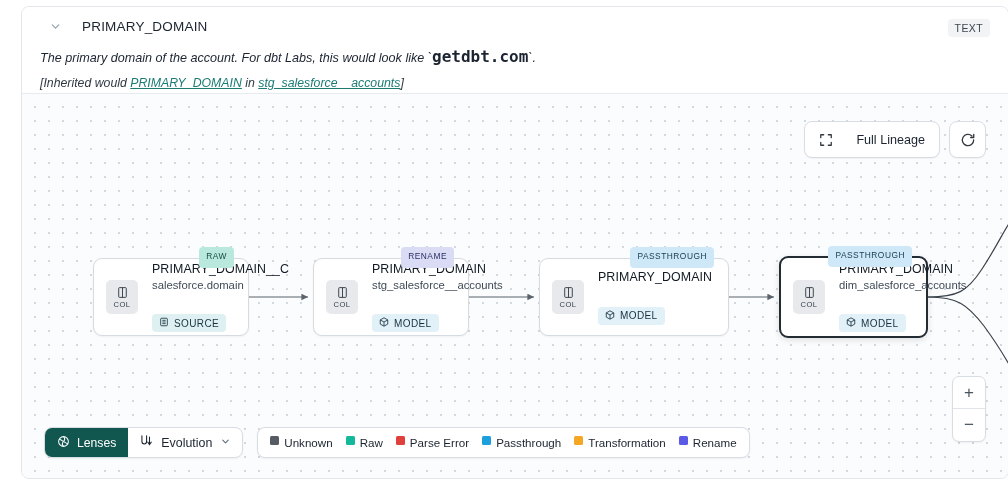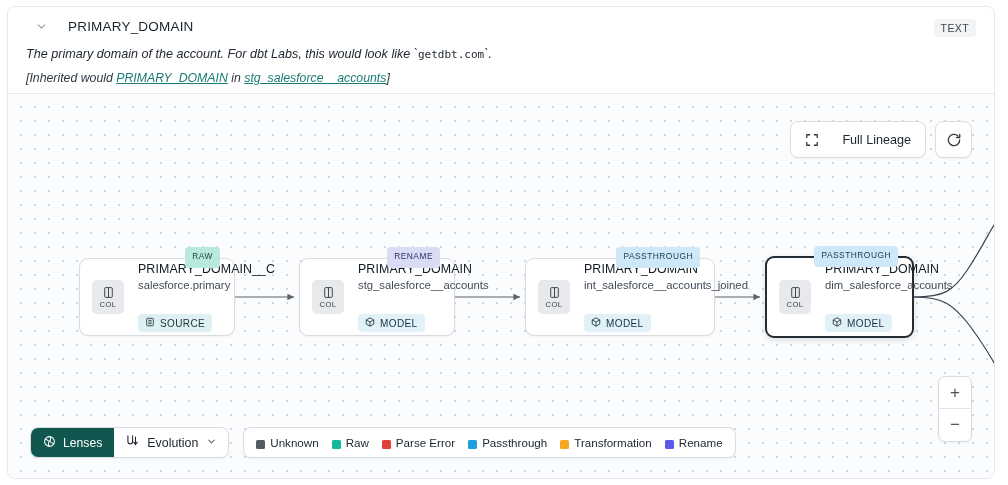--- a/index.html
+++ b/index.html
@@ -4,21 +4,21 @@
 <style>
   * { box-sizing: border-box; margin:0; padding:0; }
   html, body {
     width: 1008px; height: 485px;
     background: #ffffff;
     font-family: "Liberation Sans", sans-serif;
     -webkit-font-smoothing: antialiased;
   }
   .panel {
     position: absolute;
-    left: 7px; top: 6px;
+    left: 21px; top: 6px;
     width: 988px; height: 473px;
     background: #fff;
     border: 1px solid #e3e6ea;
     border-radius: 8px;
     overflow: hidden;
   }
 
   
   .hdr { position:relative; padding: 12px 18px 10px 18px; background:#fff; }
   .hdr-top { display:flex; align-items:center; gap:10px; }
@@ -36,21 +36,21 @@
     background:#f1f3f5; color:#3d4650;
     font-size:10.5px; letter-spacing:.4px;
     padding:3px 7px; border-radius:4px;
   }
   .desc {
     margin-top: 12px; font-size: 12.6px; color:#1b2430;
     font-style: italic; line-height: 1.35;
   }
   .desc .code {
     font-family:"DejaVu Sans Mono", monospace;
-    font-style: normal; font-weight:400; font-size:11px;
+    font-style: normal; font-weight:700; font-size:16px;
   }
   .inherit {
     margin-top: 8px; font-size: 12.3px; color:#2f3944; font-style: italic;
   }
   .inherit a { color:#1b7b74; text-decoration: underline; font-style: italic; }
 
   
   .canvas {
     position:absolute; left:0; right:0; top:86px; bottom:0;
     background-color:#fbfcfd;
@@ -128,21 +128,21 @@
   }
   .seg .evolution {
     display:flex; align-items:center; gap:8px; padding:0 11px;
     font-size:12.4px; color:#1b2430; cursor:pointer;justify-content:space-between;
   }
   .legend {
     display:flex; align-items:center; gap:13px; height:31px; padding:0 12px;
     background:#fff; border:1px solid #d8dde3; border-radius:8px;
     font-size:11.6px; color:#1b2430; box-shadow:0 1px 2px rgba(16,24,40,.05);
   }
-  .legend .item { display:flex; align-items:flex-end; gap:5px; }
+  .legend .item { display:flex; align-items:flex-start; gap:5px; }
   .sw { width:9px; height:9px; border-radius:1.5px; display:block; }
 </style>
 </head>
 <body>
 
 <div class="panel">
 
   <div class="hdr">
     <div class="hdr-top">
       <span class="chev">
@@ -204,21 +204,21 @@
       <span class="tag raw">RAW</span>
       <span class="colbox">
         <svg width="13" height="13" viewBox="0 0 24 24" fill="none" stroke="#39424c" stroke-width="1.8">
             <rect x="5" y="3" width="14" height="18" rx="1.5"></rect>
             <line x1="12" y1="3" x2="12" y2="21"></line>
           </svg>
         <span class="lbl">COL</span>
       </span>
       <span class="nbody">
         <span class="nname">PRIMARY_DOMAIN__C</span>
-        <span class="nsub">salesforce.primary</span>
+        <span class="nsub">salesforce.domain</span>
         <span class="pill">
           <span>
             <svg width="10" height="10" viewBox="0 0 24 24" fill="none" stroke="#16343b" stroke-width="2">
                 <rect x="4" y="3" width="16" height="18" rx="2"></rect>
                 <line x1="8" y1="8" x2="16" y2="8"></line>
                 <line x1="8" y1="12" x2="16" y2="12"></line>
                 <line x1="8" y1="16" x2="16" y2="16"></line>
               </svg>
           </span>
           <span>SOURCE</span>
@@ -255,21 +255,20 @@
       <span class="tag pass">PASSTHROUGH</span>
       <span class="colbox">
         <svg width="13" height="13" viewBox="0 0 24 24" fill="none" stroke="#39424c" stroke-width="1.8">
             <rect x="5" y="3" width="14" height="18" rx="1.5"></rect>
             <line x1="12" y1="3" x2="12" y2="21"></line>
           </svg>
         <span class="lbl">COL</span>
       </span>
       <span class="nbody">
         <span class="nname">PRIMARY_DOMAIN</span>
-        <span class="nsub">int_salesforce__accounts_joined</span>
         <span class="pill model">
           <span>
             <svg width="10" height="10" viewBox="0 0 24 24" fill="none" stroke="#13323f" stroke-width="2">
                 <path d="M12 2 3 7v10l9 5 9-5V7z"></path>
                 <path d="M3 7l9 5 9-5"></path>
                 <line x1="12" y1="12" x2="12" y2="22"></line>
               </svg>
           </span>
           <span>MODEL</span>
         </span>

